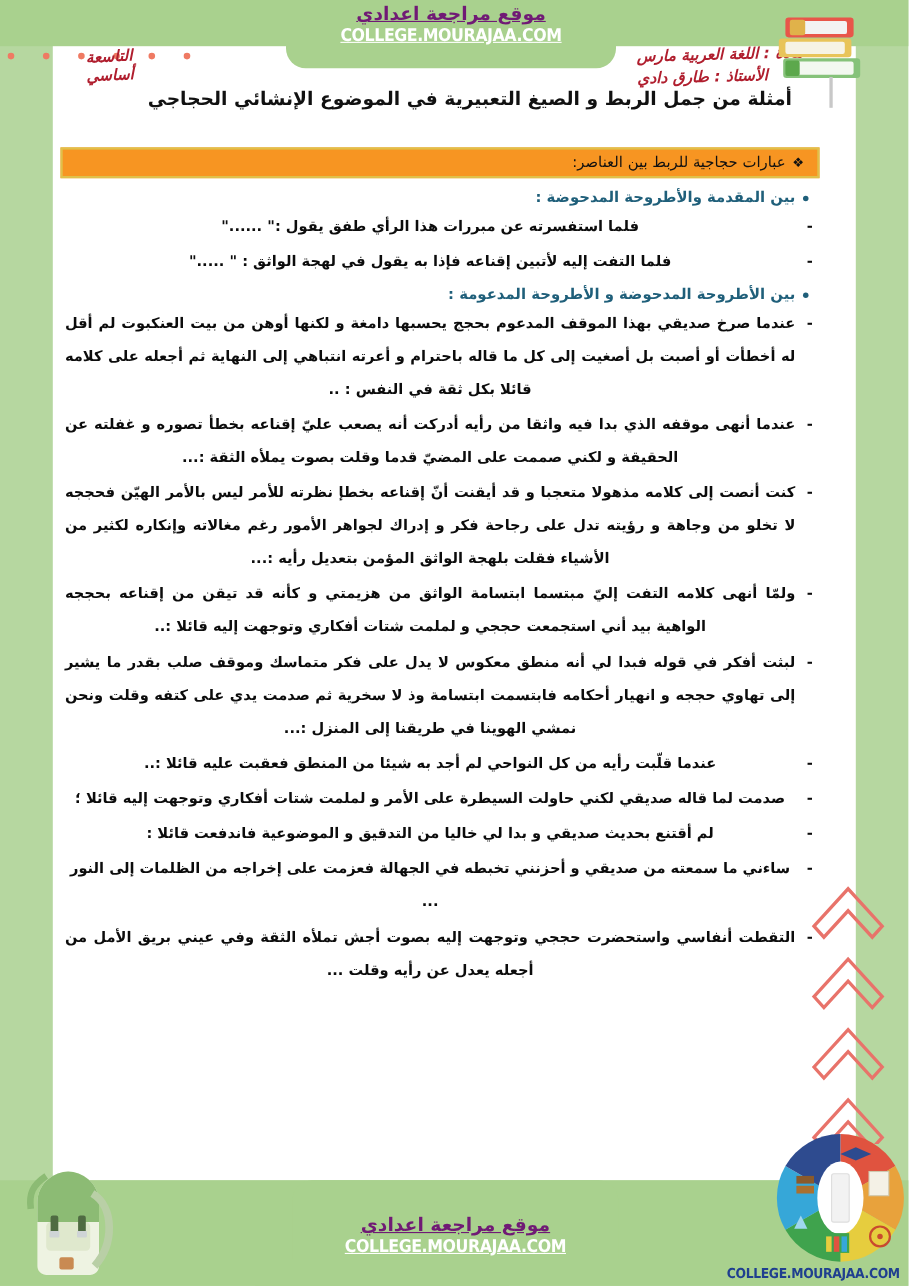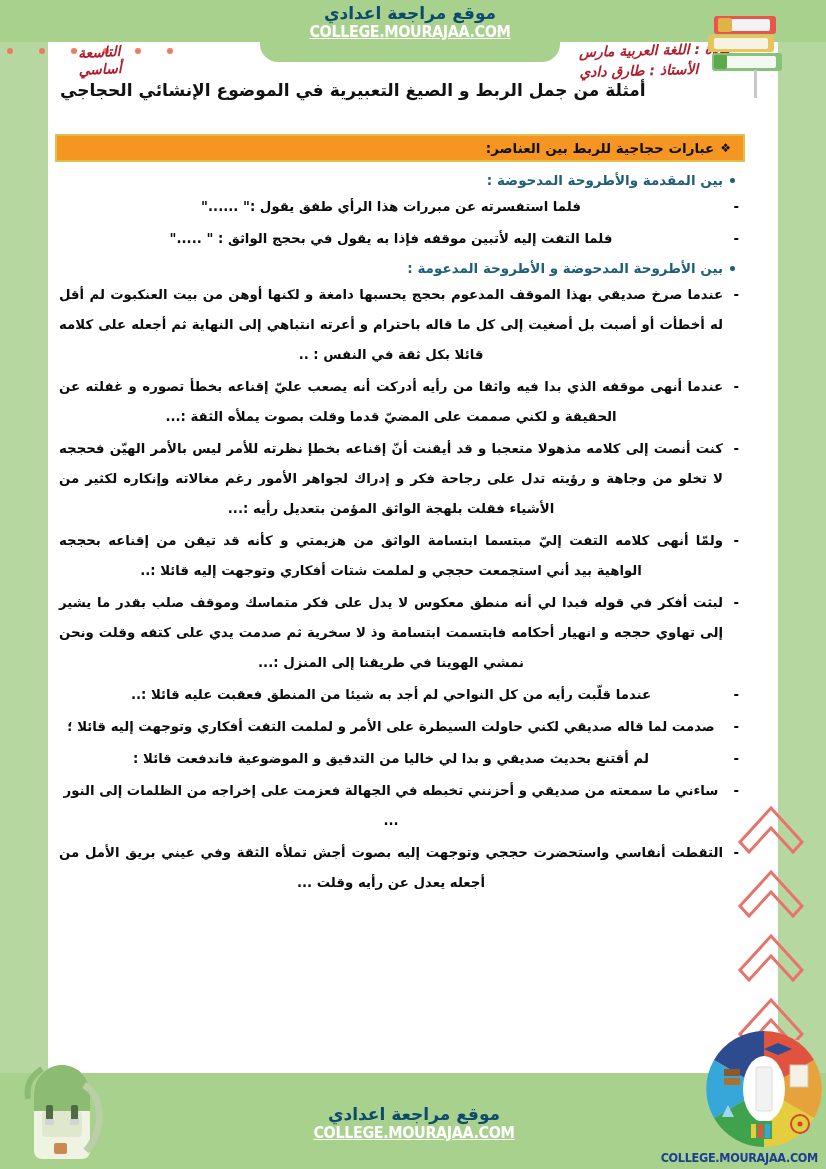--- a/index.html
+++ b/index.html
@@ -58,23 +58,24 @@
     top: 0;
     width: 300px;
     height: 62px;
     background: #a9d18e;
     border-bottom-left-radius: 18px;
     border-bottom-right-radius: 18px;
     z-index: 5;
     text-align: center;
   }
   .brand-ar {
-    color: #0c4a6e;
+    color: #701a75;
     font-size: 17px;
     font-weight: bold;
+    text-decoration: underline;
     line-height: 20px;
     padding-top: 3px;
     letter-spacing: 0px;
   }
   .brand-url {
     color: #ffffff;
     font-size: 16px;
     font-weight: bold;
     text-decoration: underline;
     line-height: 18px;
@@ -117,21 +118,21 @@
     line-height: 20px;
     text-align: left;
     transform: rotate(-1.5deg);
   }
 
   .doc-title {
     position: absolute;
     left: 60px;
     top: 80px;
     width: 660px;
-    text-align: left;
+    text-align: right;
     font-size: 17px;
     font-weight: bold;
     color: #111111;
     z-index: 8;
     white-space: nowrap;
   }
 
   
   .books {
     position: absolute;
@@ -158,21 +159,21 @@
     display: flex;
     align-items: center;
     justify-content: flex-start;
     padding: 0 12px;
     box-sizing: border-box;
     margin-bottom: 10px;
   }
   .orange-bar span {
     color: #111111;
     font-size: 13.5px;
-    font-weight: bold;
+    font-weight: normal;
   }
   .orange-bar .diamond {
     color: #111;
     font-size: 12px;
     margin-left: 6px;
   }
 
   .sec-head {
     color: #1f5f7a;
     font-size: 13.5px;
@@ -379,35 +380,35 @@
     <span class="diamond">❖</span>
     <span>عبارات حجاجية للربط بين العناصر:</span>
   </div>
 
   <div class="sec-head">
     <span class="bul"></span>
     <span>بين المقدمة والأطروحة المدحوضة :</span>
   </div>
   <ul class="items">
     <li class="short">فلما استفسرته عن مبررات هذا الرأي  طفق يقول :" ......"</li>
-    <li class="short">فلما التفت إليه لأتبين موقفه فإذا به يقول في بحجج الواثق : " ....."</li>
+    <li class="short">فلما التفت إليه لأتبين إقناعه فإذا به يقول في لهجة الواثق : " ....."</li>
   </ul>
 
   <div class="sec-head">
     <span class="bul"></span>
     <span>بين الأطروحة المدحوضة و الأطروحة  المدعومة :</span>
   </div>
   <ul class="items">
     <li>عندما صرخ صديقي بهذا الموقف المدعوم بحجج يحسبها دامغة و لكنها أوهن من بيت العنكبوت لم أقل له أخطأت أو أصبت بل أصغيت إلى كل ما قاله باحترام و أعرته انتباهي إلى النهاية ثم أجعله على كلامه قائلا بكل ثقة في النفس : ..</li>
     <li>عندما أنهى موقفه الذي بدا فيه واثقا من رأيه أدركت أنه يصعب عليّ إقناعه بخطأ تصوره و غفلته عن الحقيقة و لكني صممت على المضيّ قدما وقلت بصوت يملأه  الثقة :...</li>
     <li>كنت أنصت إلى كلامه مذهولا متعجبا و قد أيقنت أنّ إقناعه بخطإ نظرته للأمر ليس بالأمر الهيّن فحججه لا تخلو من وجاهة و رؤيته تدل على رجاحة فكر و إدراك لجواهر الأمور رغم مغالاته وإنكاره لكثير من الأشياء فقلت بلهجة الواثق المؤمن بتعديل رأيه :...</li>
     <li>ولمّا أنهى كلامه التفت إليّ مبتسما ابتسامة الواثق من هزيمتي و كأنه قد تيقن من إقناعه بحججه الواهية بيد أني استجمعت حججي  و لملمت شتات أفكاري وتوجهت إليه قائلا :..</li>
     <li>لبثت أفكر في قوله فبدا لي أنه منطق معكوس لا يدل على فكر متماسك وموقف صلب بقدر ما يشير إلى تهاوي حججه و انهيار أحكامه فابتسمت ابتسامة وذ لا سخرية ثم صدمت يدي على كتفه وقلت ونحن نمشي الهوينا في طريقنا إلى المنزل :...</li>
     <li class="short">عندما قلّبت رأيه من كل النواحي لم أجد به شيئا من المنطق فعقبت عليه قائلا :..</li>
-    <li class="short">صدمت لما قاله صديقي لكني حاولت السيطرة على الأمر و لملمت التفت أفكاري وتوجهت إليه قائلا ؛</li>
+    <li class="short">صدمت لما قاله صديقي لكني حاولت السيطرة على الأمر و لملمت شتات أفكاري وتوجهت إليه قائلا ؛</li>
     <li class="short">لم أقتنع بحديث صديقي و بدا لي خاليا من التدقيق و الموضوعية فاندفعت قائلا :</li>
     <li class="short">ساءني ما سمعته من صديقي و أحزنني تخبطه في الجهالة فعزمت على إخراجه من الظلمات إلى النور ...</li>
     <li>التقطت أنفاسي واستحضرت حججي وتوجهت إليه بصوت أجش تملأه الثقة وفي عيني بريق الأمل من أجعله يعدل عن رأيه وقلت  ...</li>
   </ul>
 </div>
 
 <div class="footer-band"></div>
 <div class="footer-tab">
   <div class="brand-ar">موقع مراجعة اعدادي</div>
   <div class="brand-url">COLLEGE.MOURAJAA.COM</div>

